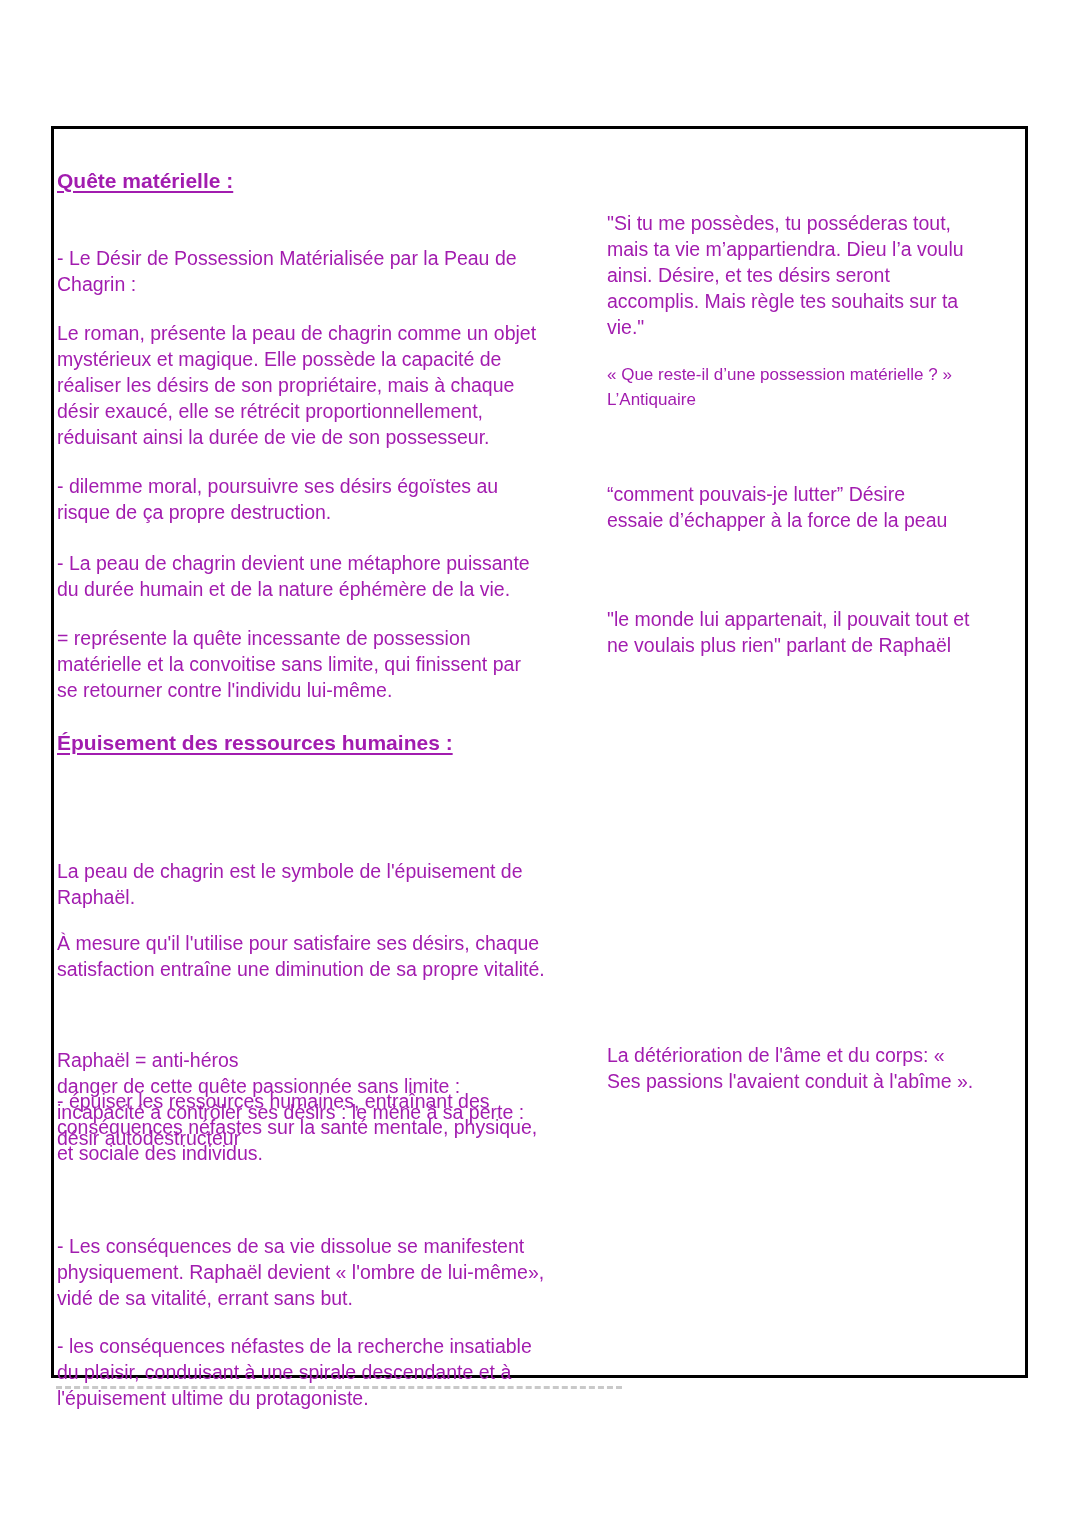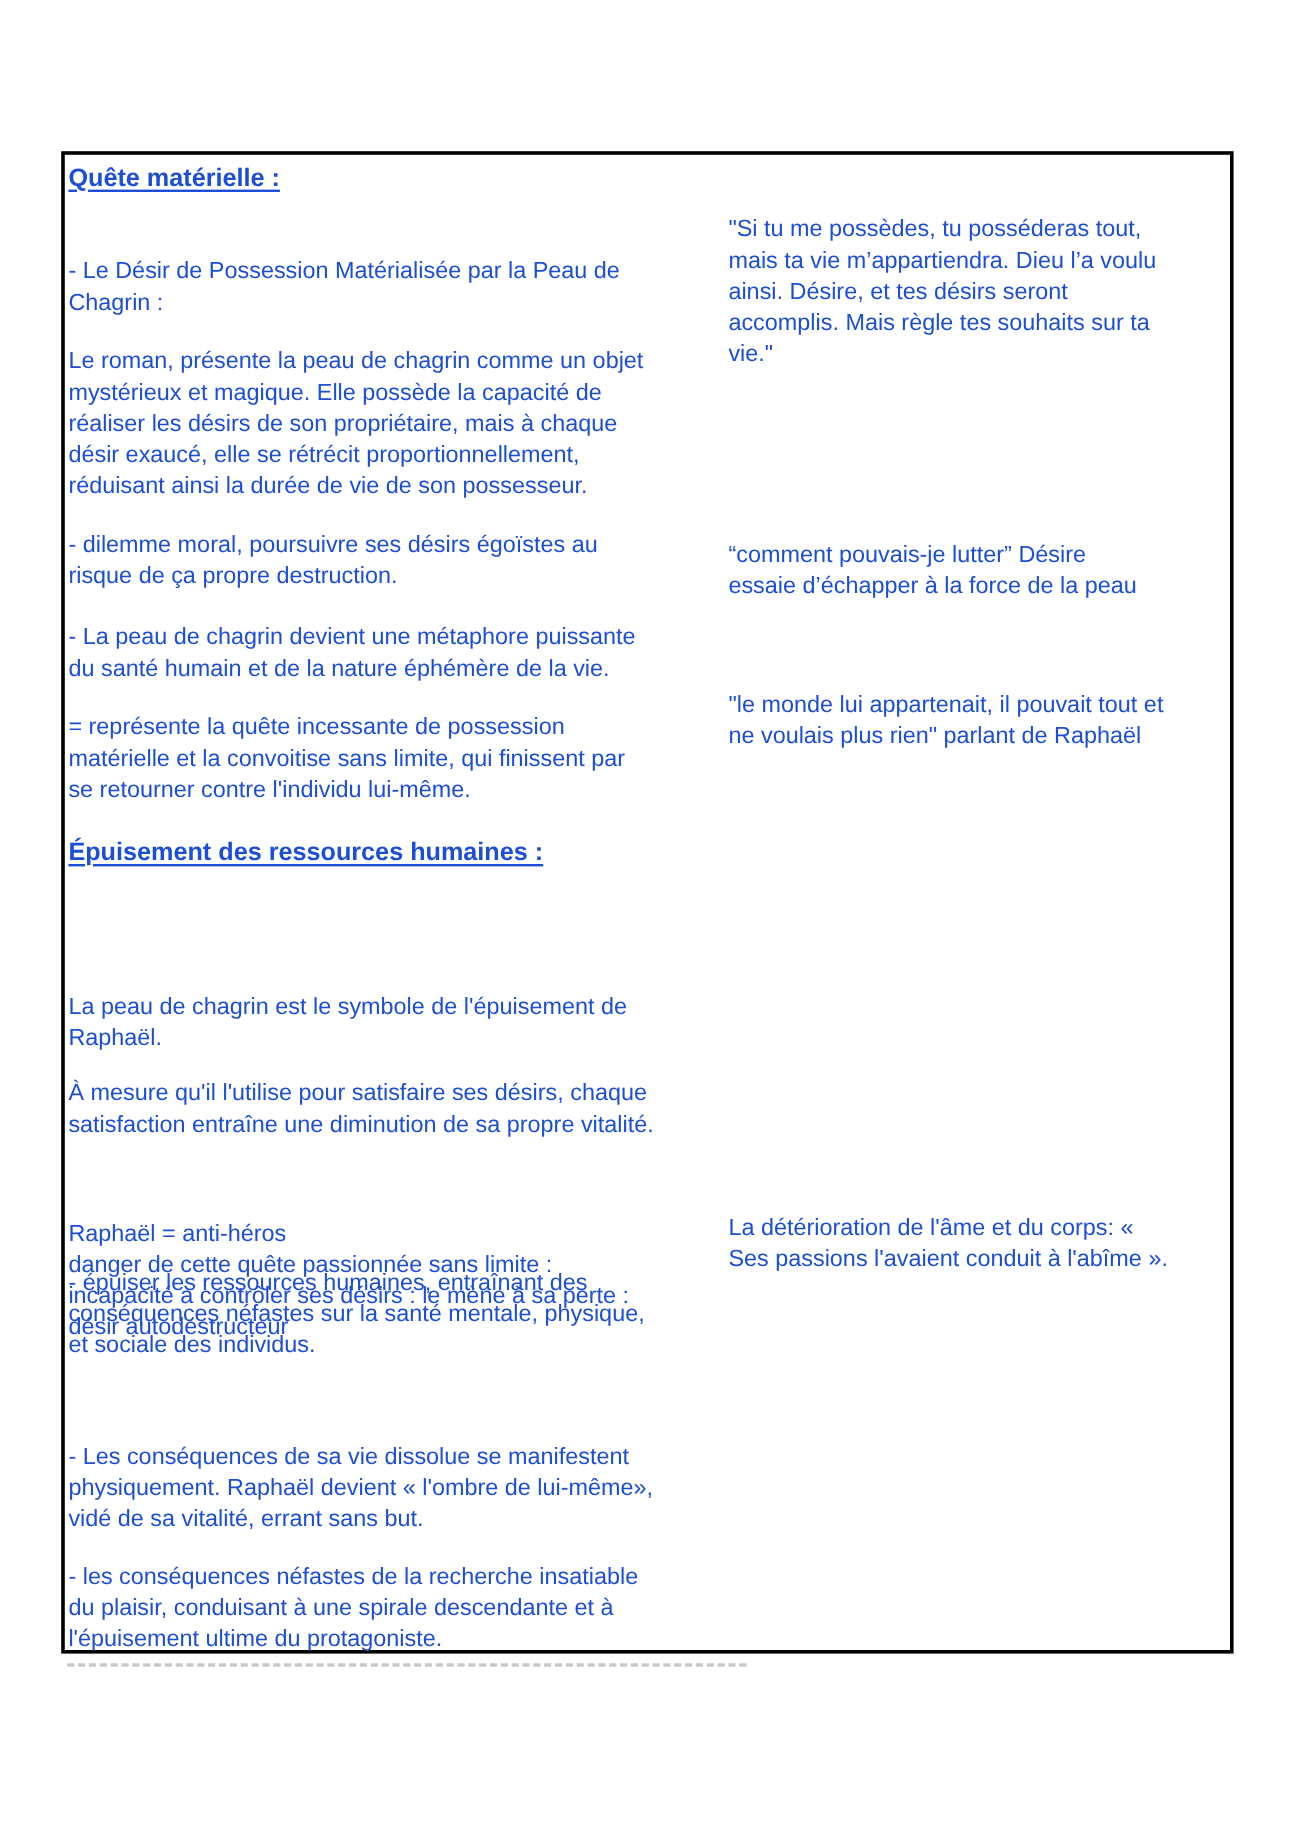--- a/index.html
+++ b/index.html
@@ -25,21 +25,22 @@
     height: 1252px;
     border: 3px solid #000000;
     box-sizing: border-box;
     background: #ffffff;
   }
   .blk {
     position: absolute;
     white-space: pre-line;
     font-size: 19.5px;
     line-height: 26px;
-    color: #1d4ed8;
+    color: #a21caf;
+    margin-top: 32px;
   }
   .col-left  { left: 3px;   width: 585px; }
   .col-right { left: 553px; width: 432px; }
   .heading {
     font-weight: bold;
     font-size: 21px;
     line-height: 28px;
     text-decoration: underline;
     text-decoration-thickness: 2px;
     text-underline-offset: 3px;
@@ -73,21 +74,21 @@
     <div class="blk col-left" style="top:159px">Le roman, présente la peau de chagrin comme un objet
 mystérieux et magique. Elle possède la capacité de
 réaliser les désirs de son propriétaire, mais à chaque
 désir exaucé, elle se rétrécit proportionnellement,
 réduisant ainsi la durée de vie de son possesseur.</div>
 
     <div class="blk col-left" style="top:312px">- dilemme moral, poursuivre ses désirs égoïstes au
 risque de ça propre destruction.</div>
 
     <div class="blk col-left" style="top:389px">- La peau de chagrin devient une métaphore puissante
-du santé humain et de la nature éphémère de la vie.</div>
+du durée humain et de la nature éphémère de la vie.</div>
 
     <div class="blk col-left heading" style="top:568px">Épuisement des ressources humaines :</div>
 
     <div class="blk col-left" style="top:464px">= représente la quête incessante de possession
 matérielle et la convoitise sans limite, qui finissent par
 se retourner contre l'individu lui-même.</div>
 
 
     <div class="blk col-left" style="top:697px">La peau de chagrin est le symbole de l'épuisement de
 Raphaël.</div>
@@ -111,20 +112,22 @@
     <div class="blk col-left" style="top:1172px">- les conséquences néfastes de la recherche insatiable
 du plaisir, conduisant à une spirale descendante et à
 l'épuisement ultime du protagoniste.</div>
 
     <div class="blk col-right" style="top:49px">"Si tu me possèdes, tu posséderas tout,
 mais ta vie m’appartiendra. Dieu l’a voulu
 ainsi. Désire, et tes désirs seront
 accomplis. Mais règle tes souhaits sur ta
 vie."</div>
 
+    <div class="blk col-right small-quote" style="top:201px">« Que reste-il d’une possession matérielle ? »
+L’Antiquaire</div>
 
     <div class="blk col-right" style="top:320px">“comment pouvais-je lutter” Désire
 essaie d’échapper à la force de la peau</div>
 
     <div class="blk col-right" style="top:445px">"le monde lui appartenait, il pouvait tout et
 ne voulais plus rien" parlant de Raphaël</div>
 
     <div class="blk col-right" style="top:881px">La détérioration de l'âme et du corps: «
 Ses passions l'avaient conduit à l'abîme ».</div>
 

